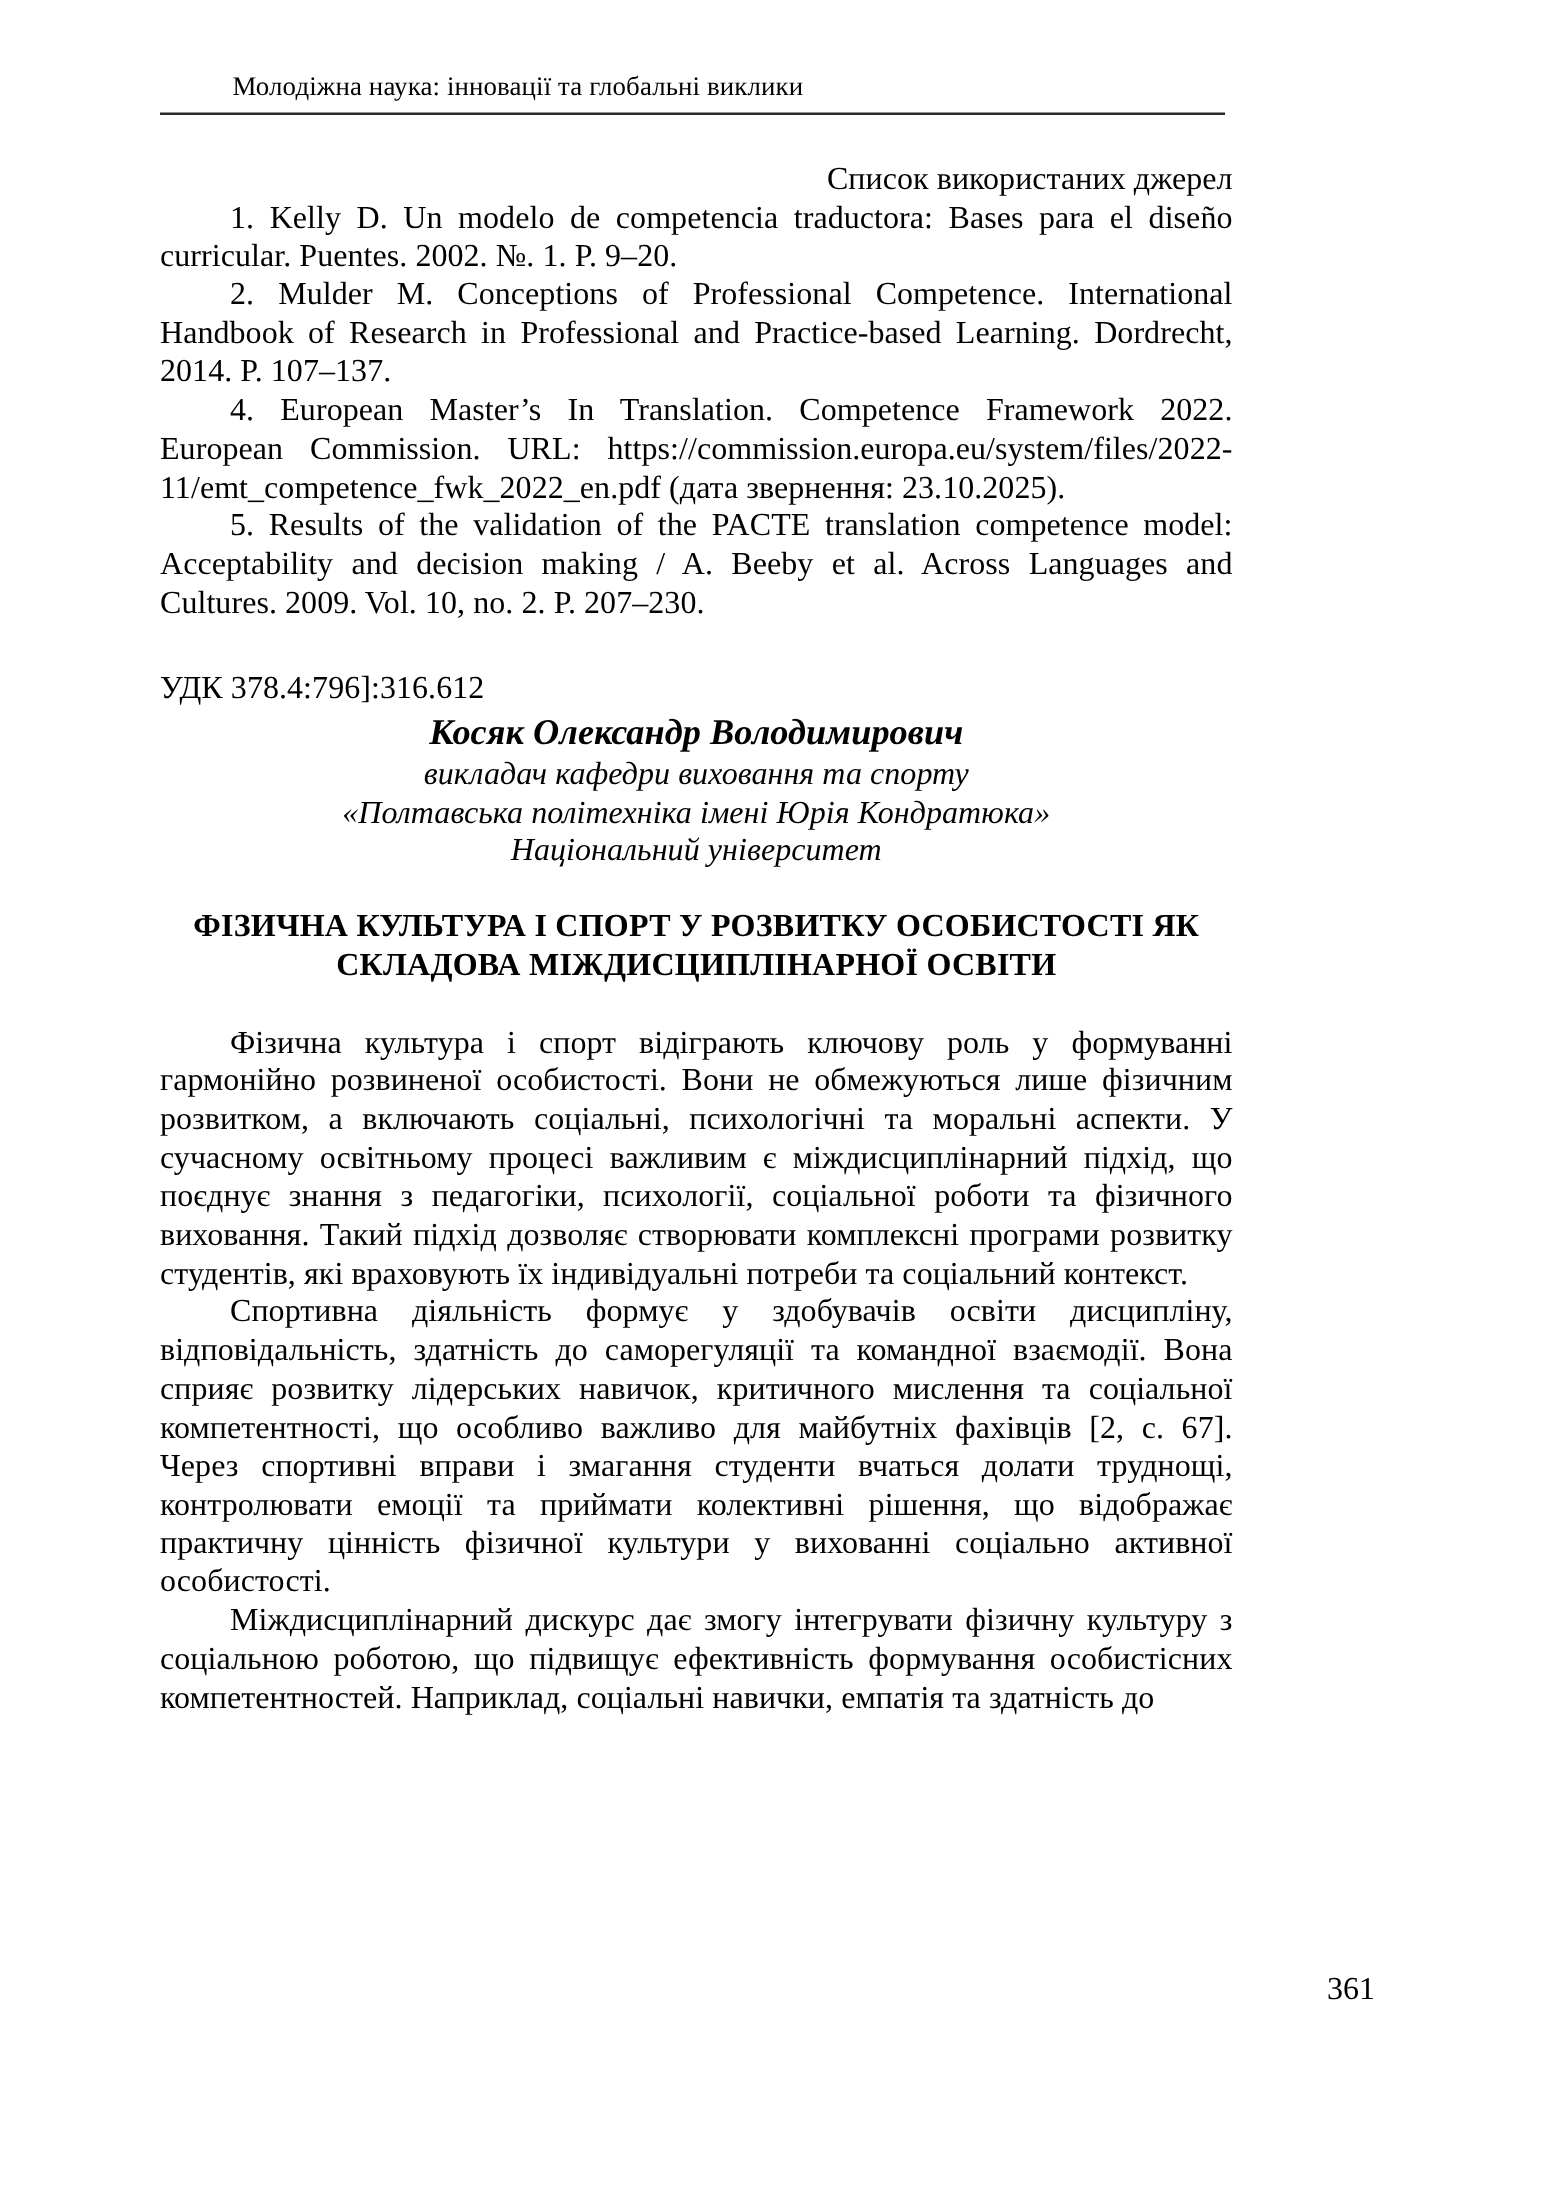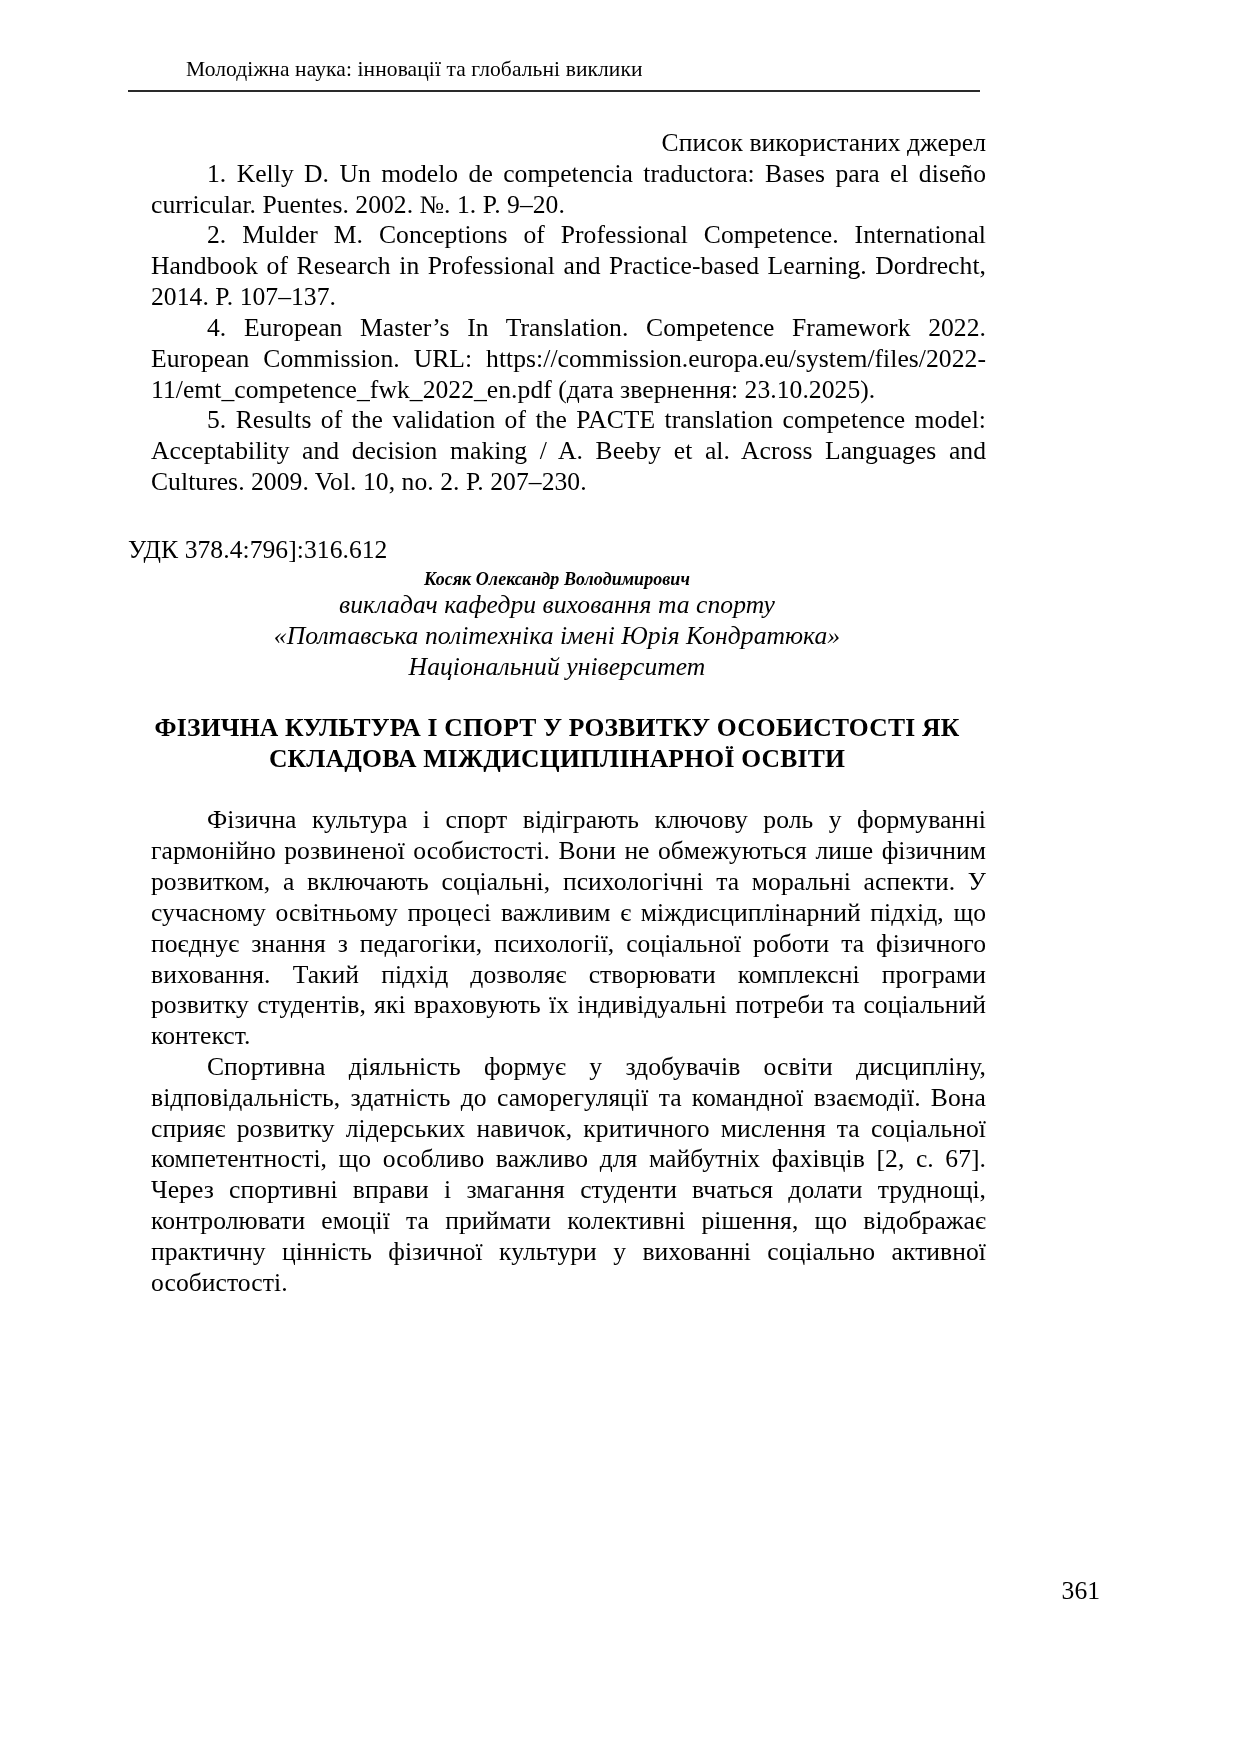--- a/index.html
+++ b/index.html
@@ -56,21 +56,20 @@
     font-size: 25.6px;
     line-height: 1.205;
     text-align: justify;
     text-justify: inter-word;
     letter-spacing: 0.05px;
     -webkit-hyphens: none;
     hyphens: none;
   }
   p.indent {
     text-indent: 56px;
-    margin-left: 23px;
   }
 
   .ref-heading {
     text-align: right;
     text-indent: 0;
     margin-bottom: 0;
   }
 
   .spacer-udk { height: 37px; }
   .spacer-author { height: 3px; }
@@ -80,21 +79,21 @@
   .udk {
     text-align: left;
     text-indent: 0;
   }
 
   .author-name {
     text-align: center;
     text-indent: 0;
     font-weight: bold;
     font-style: italic;
-    font-size: 18px;
+    font-size: 29px;
   }
   .affil {
     text-align: center;
     text-indent: 0;
     font-style: italic;
   }
 
   .article-title {
     text-align: center;
     text-indent: 0;
@@ -144,18 +143,19 @@
     <p class="affil">Національний університет</p>
 
     <div class="spacer-title"></div>
 
     <p class="article-title">ФІЗИЧНА КУЛЬТУРА І СПОРТ У РОЗВИТКУ ОСОБИСТОСТІ ЯК СКЛАДОВА МІЖДИСЦИПЛІНАРНОЇ ОСВІТИ</p>
 
     <div class="spacer-body"></div>
 
     <p class="indent">Фізична культура і спорт відіграють ключову роль у формуванні гармонійно розвиненої особистості. Вони не обмежуються лише фізичним розвитком, а включають соціальні, психологічні та моральні аспекти. У сучасному освітньому процесі важливим є міждисциплінарний підхід, що поєднує знання з педагогіки, психології, соціальної роботи та фізичного виховання. Такий підхід дозволяє створювати комплексні програми розвитку студентів, які враховують їх індивідуальні потреби та соціальний контекст.</p>
     <p class="indent">Спортивна діяльність формує у здобувачів освіти дисципліну, відповідальність, здатність до саморегуляції та командної взаємодії. Вона сприяє розвитку лідерських навичок, критичного мислення та соціальної компетентності, що особливо важливо для майбутніх фахівців [2, с. 67]. Через спортивні вправи і змагання студенти вчаться долати труднощі, контролювати емоції та приймати колективні рішення, що відображає практичну цінність фізичної культури у вихованні соціально активної особистості.</p>
+    <p class="indent">Міждисциплінарний дискурс дає змогу інтегрувати фізичну культуру з соціальною роботою, що підвищує ефективність формування особистісних компетентностей. Наприклад, соціальні навички, емпатія та здатність до</p>
 
   </div>
 
   <div class="folio">361</div>
 
 </div>
 
 </body></html>

